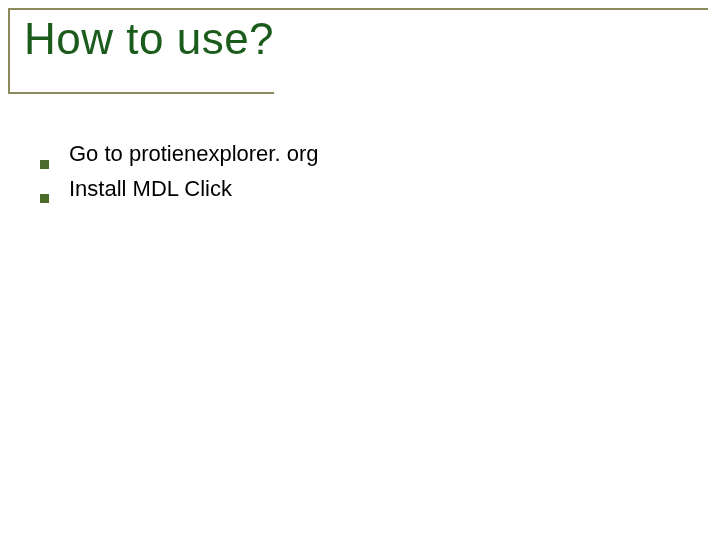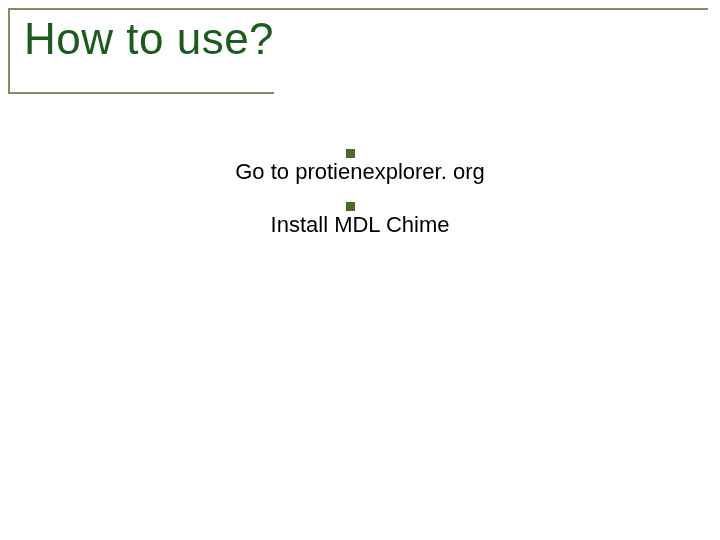--- a/index.html
+++ b/index.html
@@ -52,23 +52,22 @@
     letter-spacing: 0.5px;
   }
   .body {
     position: absolute;
     top: 140px;
     left: 40px;
     right: 40px;
   }
   .bullet-row {
     display: flex;
-    align-items: center;
+    align-items: flex-end;
     margin-bottom: 6px;
-    flex-direction: column;
   }
   .bullet-icon {
     flex: 0 0 auto;
     width: 9px;
     height: 9px;
     background: #4a6b2a;
     margin-top: 9px;
     margin-right: 20px;
   }
   .bullet-text {
@@ -91,18 +90,18 @@
 
   <div class="body">
 
     <div class="bullet-row">
       <div class="bullet-icon"></div>
       <div class="bullet-text">Go to protienexplorer. org</div>
     </div>
 
     <div class="bullet-row">
       <div class="bullet-icon"></div>
-      <div class="bullet-text">Install MDL Chime</div>
+      <div class="bullet-text">Install MDL Click</div>
     </div>
 
 
   </div>
 </div>
 
 </body></html>

